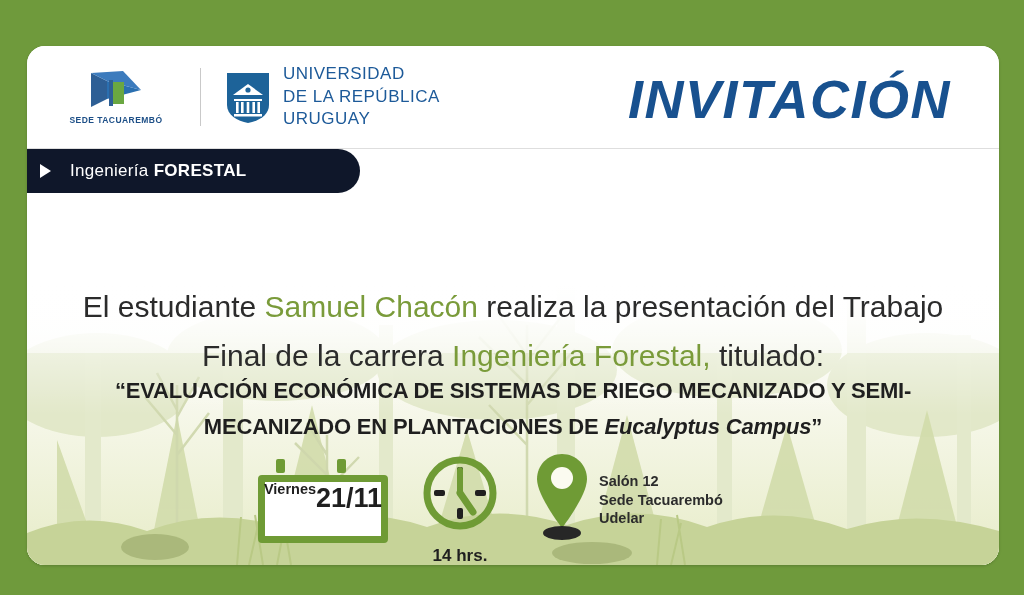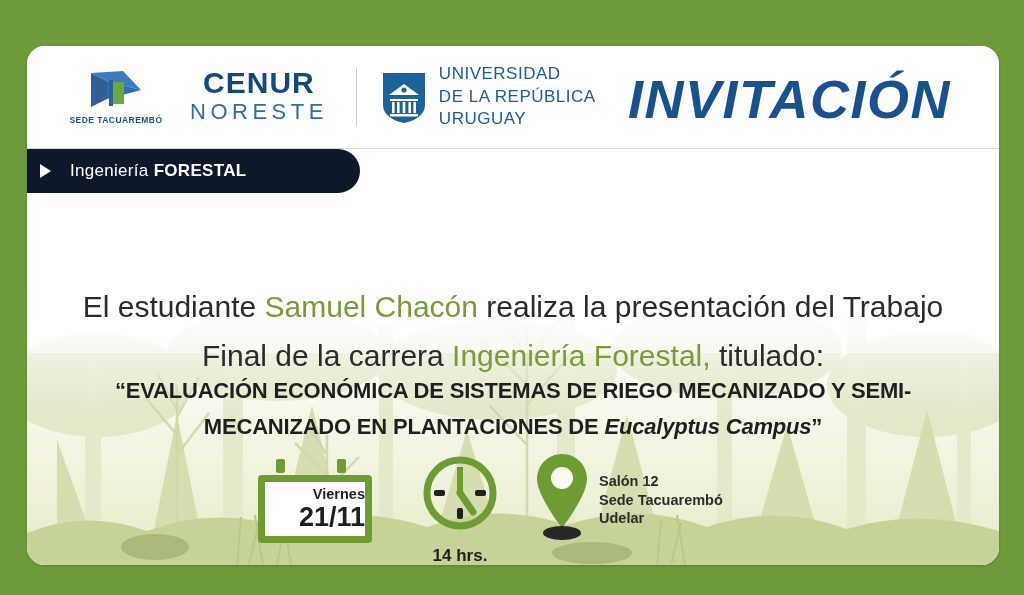--- a/index.html
+++ b/index.html
@@ -89,23 +89,23 @@
   .title i{font-style:italic;}
   
   .inforow{
     position:absolute;left:0;top:255px;width:972px;height:110px;
   }
   .cal{position:absolute;left:231px;top:11px;width:110px;}
   .cal-rings{position:relative;height:12px;}
   .ring{position:absolute;top:0;width:9px;height:14px;background:#6f9b35;border-radius:2px;}
   .ring.l{left:18px;} .ring.r{left:79px;}
   .cal-box{
-    position:relative;margin-top:4px;width:114px;height:68px;
+    position:relative;margin-top:4px;width:130px;height:68px;
     border:7px solid #6f9b35;border-radius:4px;background:#ffffff;
-    box-sizing:border-box;display:flex;flex-direction:column;align-items:flex-end;justify-content:center;
+    box-sizing:border-box;display:flex;flex-direction:row;align-items:flex-start;justify-content:center;
   }
   .cal-day{font-size:14.5px;font-weight:bold;color:#1f1f1f;line-height:1;}
   .cal-date{font-size:27px;font-weight:bold;color:#1f1f1f;line-height:1;margin-top:3px;}
   .clock{position:absolute;left:378px;top:6px;width:110px;text-align:center;}
   .clock svg{display:block;margin:0 auto;}
   .clock-label{font-size:17px;font-weight:bold;color:#1f1f1f;margin-top:14px;}
   .place{position:absolute;left:502px;top:0px;display:flex;align-items:flex-start;}
   .pin{position:relative;width:66px;}
   .pin svg{display:block;}
   .place-text{margin-left:4px;margin-top:24px;}
@@ -125,24 +125,20 @@
           <svg class="sede-mark" viewBox="0 0 62 42">
             <polygon points="6,4 6,38 22,30 22,12" fill="#2e5f95"></polygon>
             <polygon points="22,12 22,30 56,21" fill="#2a6fb0"></polygon>
             <polygon points="6,4 22,12 56,21 38,2" fill="#3c7bbd"></polygon>
             <rect x="26" y="13" width="13" height="22" fill="#6aa741"></rect>
             <rect x="24" y="11" width="4" height="26" fill="#2e5f95"></rect>
           </svg>
           <div class="sede-text">SEDE TACUAREMBÓ</div>
         </div>
 
-        <div class="logo-cenur">
-          <div class="cenur-top">CENUR</div>
-          <div class="cenur-bot">NORESTE</div>
-        </div>
 
         <div class="divider-v"></div>
 
         <div class="logo-udelar">
           <svg class="shield" viewBox="0 0 46 53">
             <path d="M2,2 H44 V34 C44,44 34,50 23,52 C12,50 2,44 2,34 Z" fill="#1d6399"></path>
             <rect x="9" y="28" width="28" height="2" fill="#ffffff"></rect>
             <polygon points="23,13 38,24 8,24" fill="#ffffff"></polygon>
             <rect x="11" y="31" width="2.6" height="11" fill="#ffffff"></rect>
             <rect x="16" y="31" width="2.6" height="11" fill="#ffffff"></rect>

